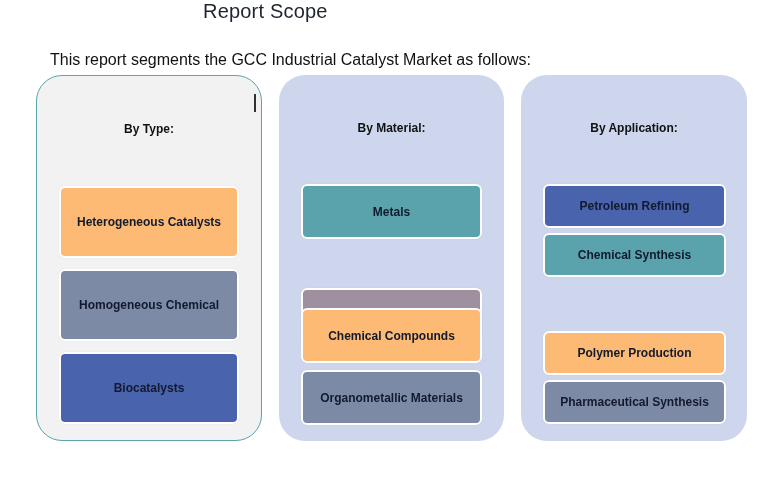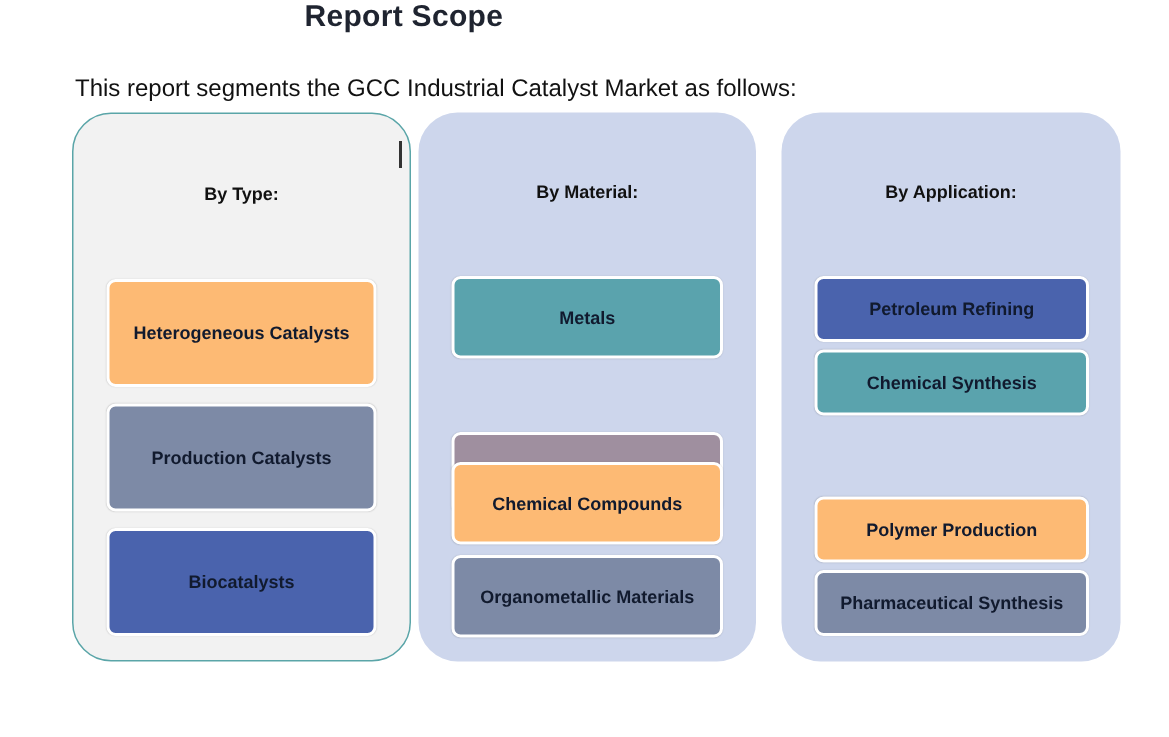--- a/index.html
+++ b/index.html
@@ -13,41 +13,41 @@
     position: relative;
     overflow: hidden;
     font-family: "Liberation Sans", "DejaVu Sans", sans-serif;
     color: #111111;
   }
   .title {
     position: absolute;
     left: 203px;
     top: 0px;
     font-size: 20px;
-    font-weight: bold;
+    font-weight: normal;
     color: #1f2430;
     letter-spacing: 0.2px;
   }
   .intro {
     position: absolute;
     left: 50px;
     top: 51px;
     font-size: 16px;
     color: #111111;
     white-space: nowrap;
   }
   .panel {
     position: absolute;
     top: 75px;
     height: 366px;
     border-radius: 26px;
     box-sizing: border-box;
   }
   .panel.type {
-    left: 48px;
+    left: 36px;
     width: 226px;
     background: #f2f2f2;
     border: 1.5px solid #5aa5a8;
   }
   .panel.material {
     left: 279px;
     width: 225px;
     background: #cdd6ec;
   }
   .panel.application {
@@ -96,21 +96,21 @@
 </head>
 <body>
 
 <div class="title">Report Scope</div>
 <div class="intro">This report segments the GCC Industrial Catalyst Market as follows:</div>
 
 <div class="panel type">
   <div class="panel-heading">By Type:</div>
   <div class="cursor"></div>
   <div class="item c-blue" style="left:22px; top:110px; width:180px; height:72px;">Heterogeneous Catalysts</div>
-  <div class="item c-slate" style="left:22px; top:193px; width:180px; height:72px;">Production Catalysts</div>
+  <div class="item c-slate" style="left:22px; top:193px; width:180px; height:72px;">Homogeneous Chemical</div>
   <div class="item c-indigo" style="left:22px; top:276px; width:180px; height:72px;">Biocatalysts</div>
 </div>
 
 <div class="panel material">
   <div class="panel-heading">By Material:</div>
   <div class="item c-teal" style="left:22px; top:109px; width:181px; height:55px;">Metals</div>
   <div class="item c-mauve" style="left:22px; top:171px; width:181px; height:55px;">Zeolites</div>
   <div class="item c-blue" style="left:22px; top:233px; width:181px; height:55px;">Chemical Compounds</div>
   <div class="item c-slate" style="left:22px; top:295px; width:181px; height:55px;">Organometallic Materials</div>
 </div>

